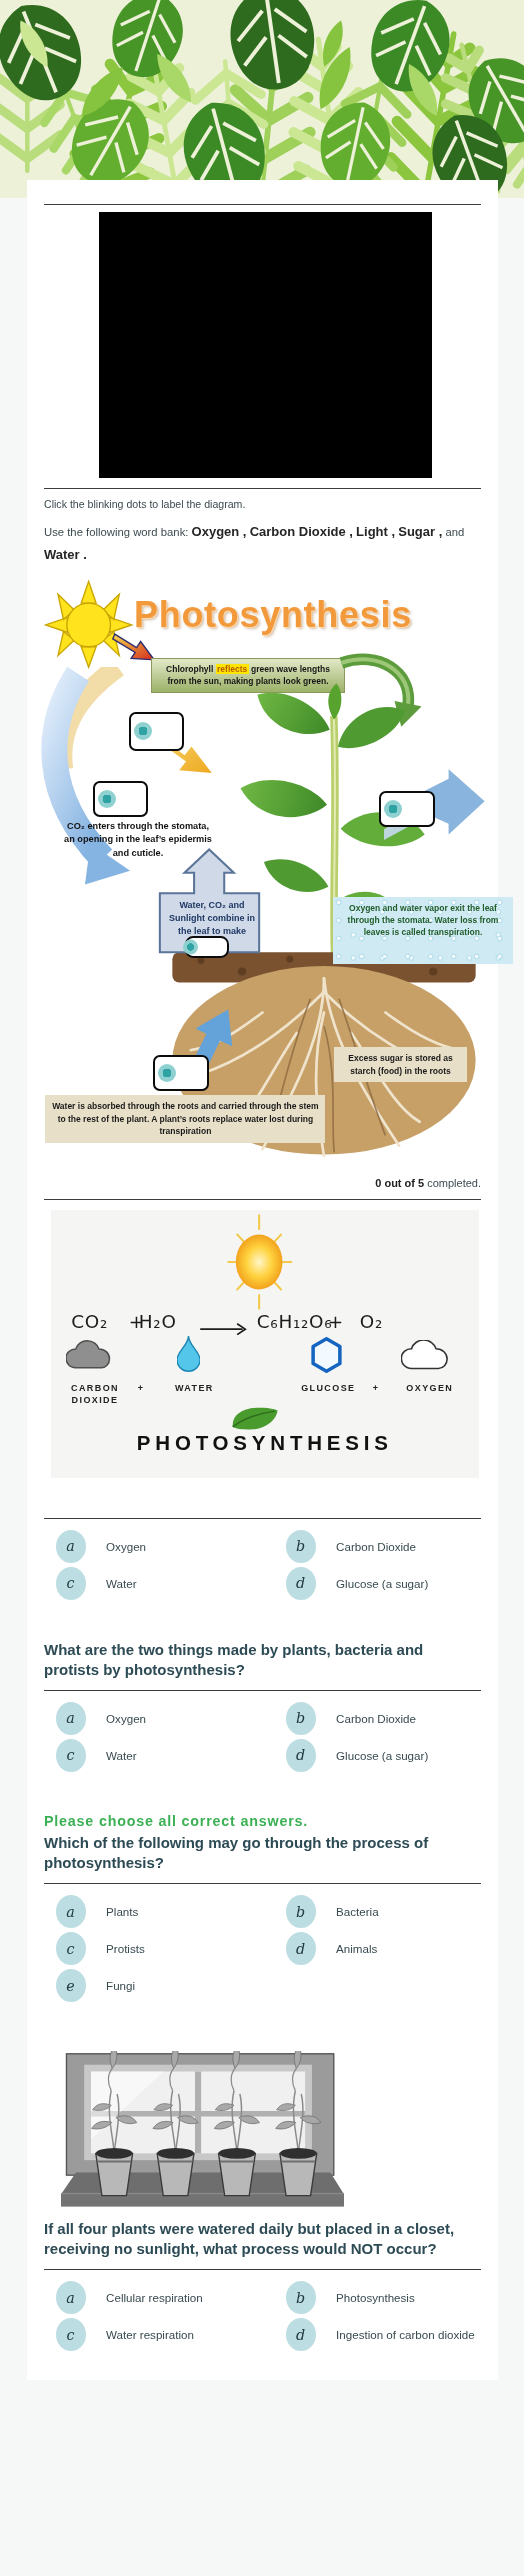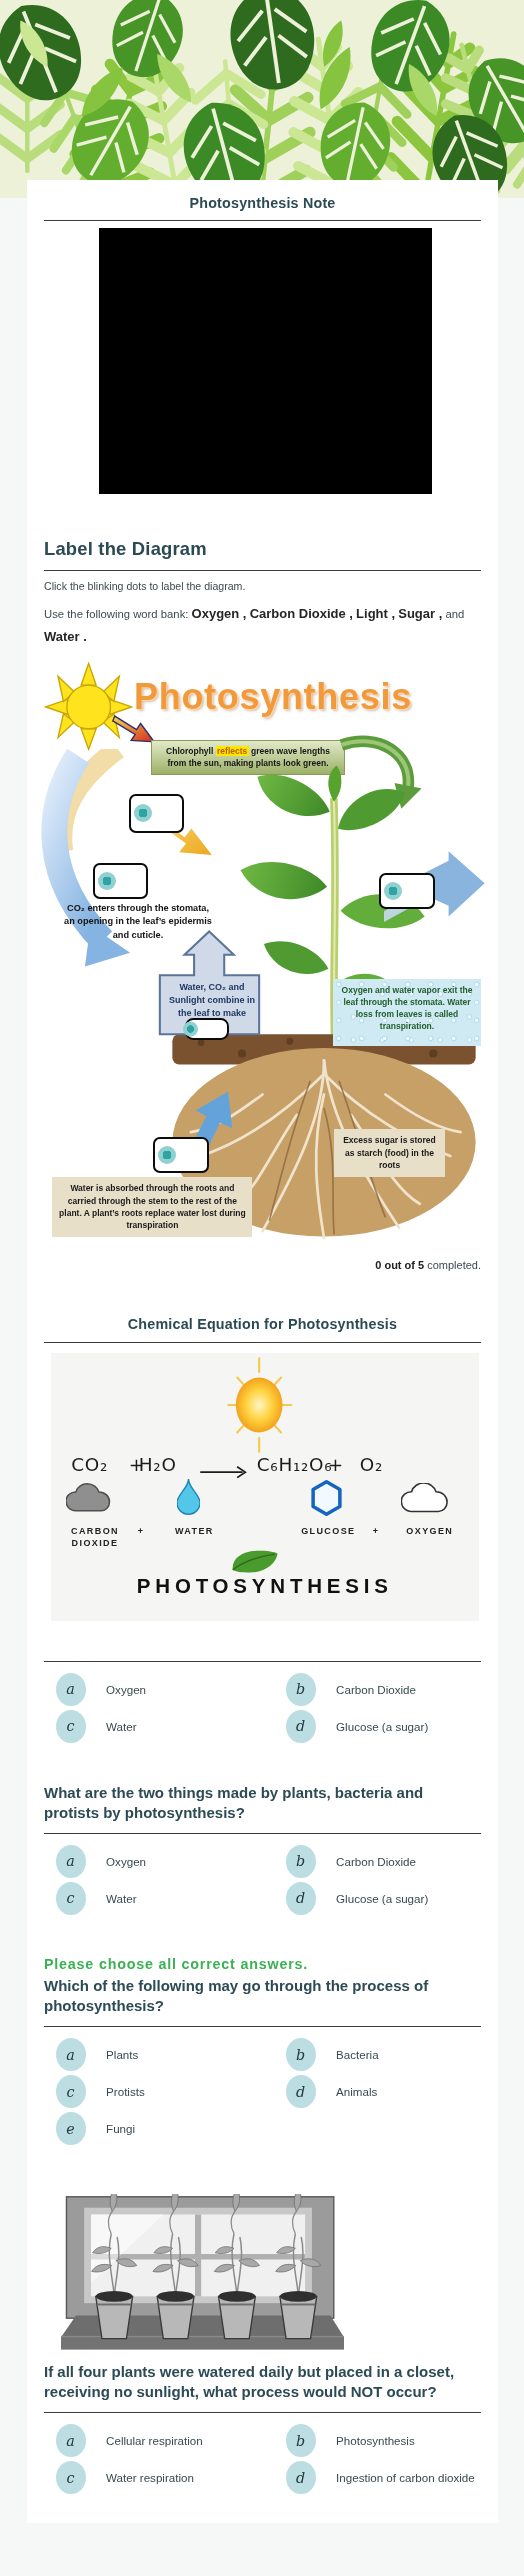--- a/index.html
+++ b/index.html
@@ -32,30 +32,30 @@
   .note-green {
     left: 107px; top: 72px; width: 194px; padding: 4.1px 5.5px;
     background: linear-gradient(180deg, #e2e9c8, #9cb168);
     border: 0.7px solid #8a9a5b; text-align: center;
     font-size: 8.5px; font-weight: 700; color: #151515; line-height: 1.45;
   }
   .note-green .hl { background: #ffe600; color: #b95c00; padding: 0 1.4px; }
   .co2-note { left: 19px; top: 234px; width: 150px; text-align: center; font-weight: 700; font-size: 9.2px; line-height: 1.5; color: #141414; }
   .combine-text { left: 120px; top: 313px; width: 96px; text-align: center; font-weight: 700; font-size: 9px; color: #1f3864; line-height: 1.45; z-index: 2; }
   .water-texture {
-    left: 289px; top: 311px; width: 148px; height: 67px; padding: 6.8px 4.1px;
+    left: 289px; top: 311px; width: 180px; height: 67px; padding: 6.8px 4.1px;
     background-color: #cfeaf3;
     background-image: radial-gradient(circle at 25% 30%, rgba(255,255,255,.85) 0 1.4px, rgba(140,205,228,.45) 2px, transparent 3.4px),
                       radial-gradient(circle at 70% 65%, rgba(255,255,255,.8) 0 1.4px, rgba(140,205,228,.45) 2px, transparent 3.4px);
     background-size: 23px 18px, 29px 23px;
     text-align: center; font-weight: 700; font-size: 8.5px; color: #215c2a; line-height: 1.4;
   }
   .tan-box { background: #e7dfc8; text-align: center; font-weight: 700; font-size: 8.5px; color: #1a1a1a; line-height: 1.45; padding: 5.5px 4.1px; }
-  .sugar-box { left: 290px; top: 461px; width: 111px; }
-  .waterabs-box { left: 1.4px; top: 509px; width: 200px; margin-left: 7px; }
+  .sugar-box { left: 290px; top: 461px; width: 133px; }
+  .waterabs-box { left: 1.4px; top: 509px; width: 280px; }
   .lbox { position: absolute; background: #fff; border: 2px solid #0b0b0b; border-radius: 6.8px; z-index: 3; }
   .lbox .dot {
     position: absolute; left: 3.4px; top: 50%; transform: translateY(-50%);
     width: 18px; height: 18px; border-radius: 50%;
     background: radial-gradient(circle, #2fa3a3 0 34%, #8fd0d0 35% 72%, rgba(143,208,208,.25) 73% 100%);
     animation: blink 1.4s infinite ease-in-out;
   }
   @keyframes blink { 0%,100% { opacity: 1; } 50% { opacity: .45; } }
   .lbox.small { border-width: 2.7px; border-radius: 8.2px; }
   .lbox.small .dot { width: 15px; height: 15px; left: -4.1px; }
@@ -128,26 +128,24 @@
     <use href="#sleaf" fill="#a9d869" transform="translate(280,150) scale(1.2) rotate(-35)"></use>
     <use href="#sleaf" fill="#86c440" transform="translate(470,160) scale(1.4) rotate(25)"></use>
     <use href="#sleaf" fill="#a9d869" transform="translate(640,170) scale(1.2) rotate(-28)"></use>
     <use href="#sleaf" fill="#cbe794" transform="translate(30,30) scale(1.1) rotate(150)"></use>
     <use href="#sleaf" fill="#86c440" transform="translate(500,30) scale(1.0) rotate(200)"></use>
   </svg>
 </div>
 
 <div class="card">
 
-  <h1 class="note-title">Photosynthesis Note</h1>
   <hr class="rule">
 
   <div class="video-box"></div>
 
-  <h2 class="section-heading">Label the Diagram</h2>
   <hr class="rule">
   <p class="instruction">Click the blinking dots to label the diagram.</p>
   <p class="wordbank">
     <span>Use the following word bank:</span>
     <b>Oxygen ,</b>
     <b>Carbon Dioxide ,</b>
     <b>Light ,</b>
     <b>Sugar ,</b>
     <span>and</span>
     <b>Water .</b>
@@ -302,21 +300,20 @@
       </div>
     <div class="lbox" style="left:109px; top:469px; width:56px; height:36px;">
         <span class="dot"></span>
       </div>
   </div>
 
   <p class="progress">
     <b>0 out of 5</b><span> completed.</span>
   </p>
 
-  <h2 class="section-heading center">Chemical Equation for Photosynthesis</h2>
   <hr class="rule">
 
   <div class="eqfig">
     <svg class="abs" style="left:169px; top:4.1px;" width="79" height="96" viewBox="0 0 115 140">
       <defs>
           <radialGradient id="sg">
             <stop offset="0" stop-color="#fff6c8"></stop>
             <stop offset=".55" stop-color="#ffd23e"></stop>
             <stop offset="1" stop-color="#f2a31d"></stop>
           </radialGradient>

